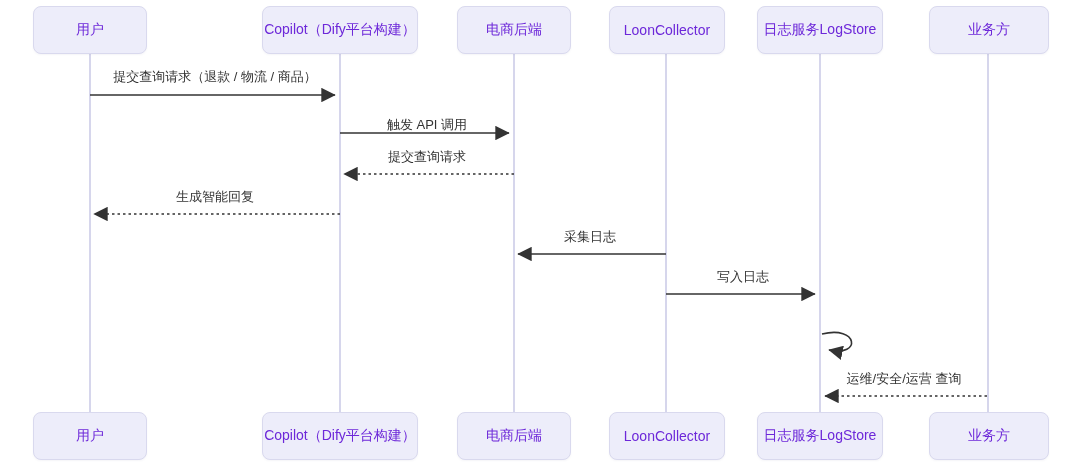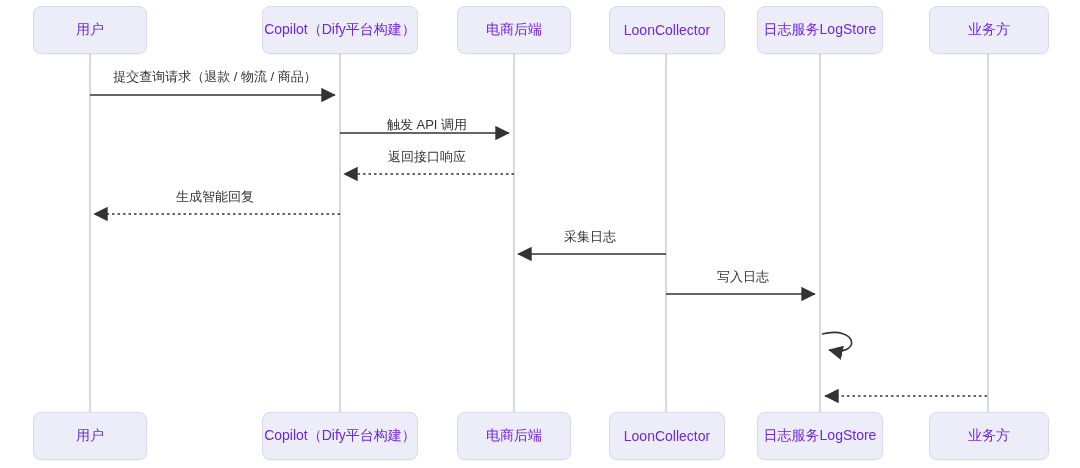--- a/index.html
+++ b/index.html
@@ -95,18 +95,19 @@
 
   <div class="participant bottom" style="left:33px;  width:112px">用户</div>
   <div class="participant bottom" style="left:262px; width:154px">Copilot（Dify平台构建）</div>
   <div class="participant bottom" style="left:457px; width:112px">电商后端</div>
   <div class="participant bottom" style="left:609px; width:114px">LoonCollector</div>
   <div class="participant bottom" style="left:757px; width:124px">日志服务LogStore</div>
   <div class="participant bottom" style="left:929px; width:118px">业务方</div>
 
   <div class="msg-label" style="left:215px; top:68px">提交查询请求（退款 / 物流 / 商品）</div>
   <div class="msg-label" style="left:427px; top:116px">触发 API 调用</div>
-  <div class="msg-label" style="left:427px; top:148px">返回接口响应</div>
+  <div class="msg-label" style="left:427px; top:148px">提交查询请求</div>
   <div class="msg-label" style="left:215px; top:188px">生成智能回复</div>
   <div class="msg-label" style="left:590px; top:228px">采集日志</div>
   <div class="msg-label" style="left:743px; top:268px">写入日志</div>
+  <div class="msg-label" style="left:904px; top:370px">运维/安全/运营 查询</div>
 
 </div>
 
 </body></html>

